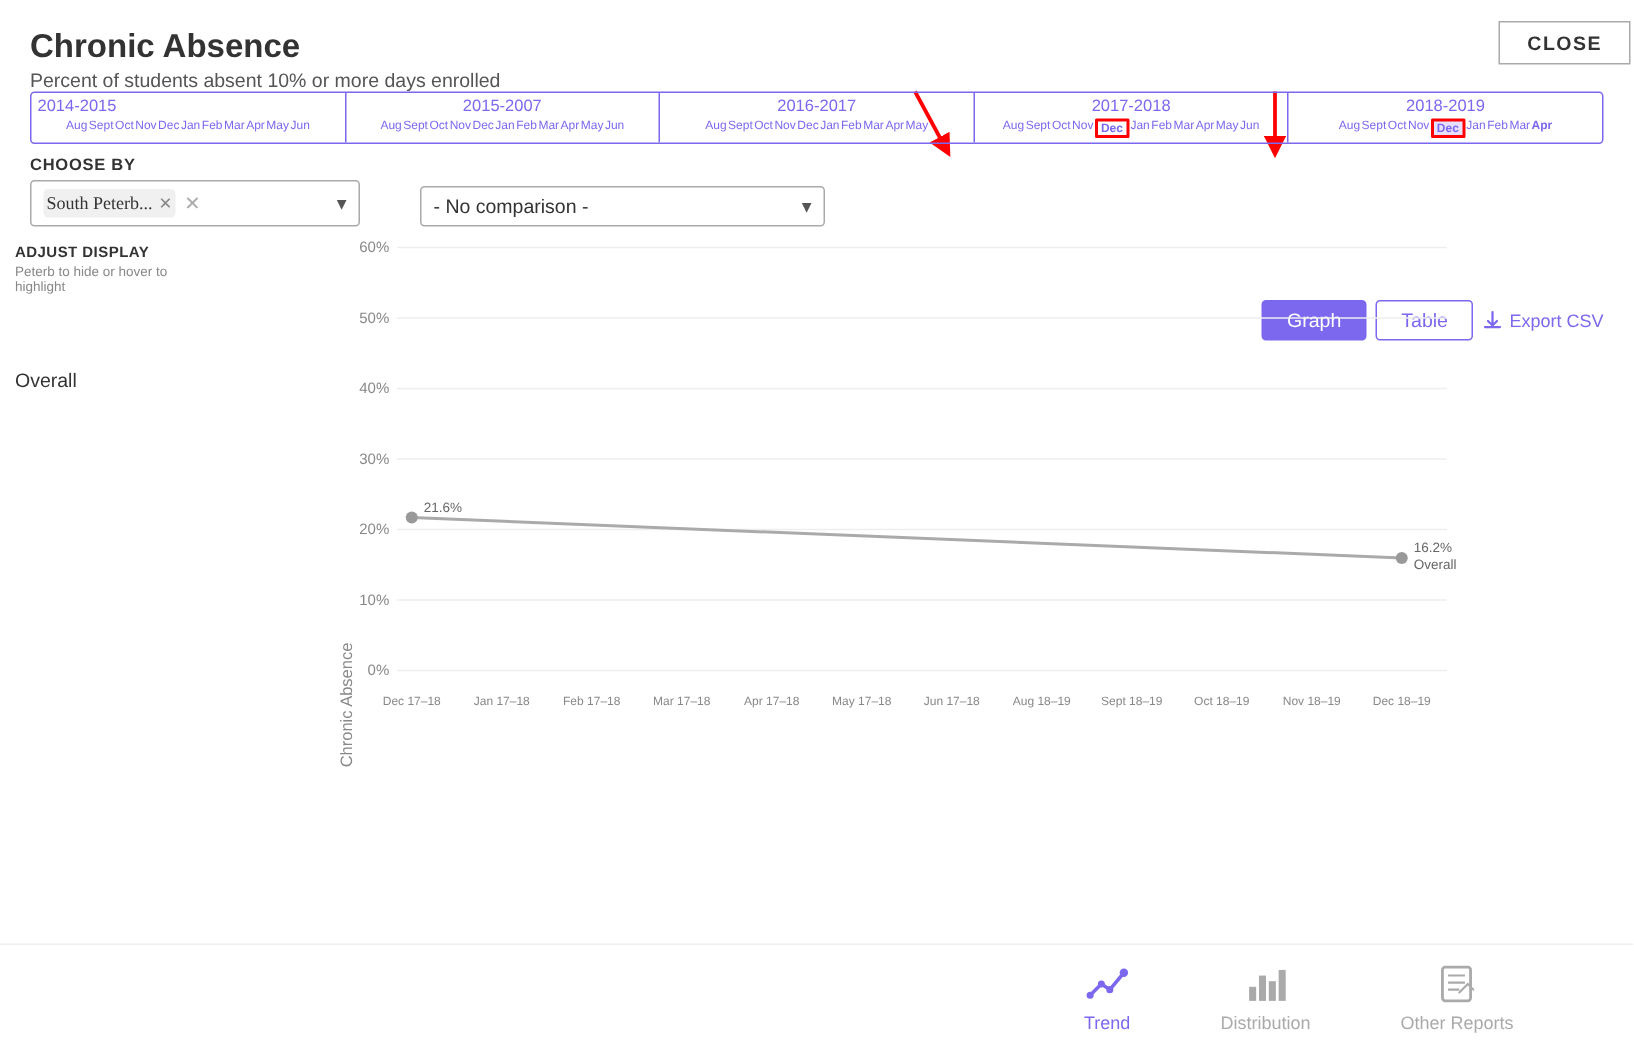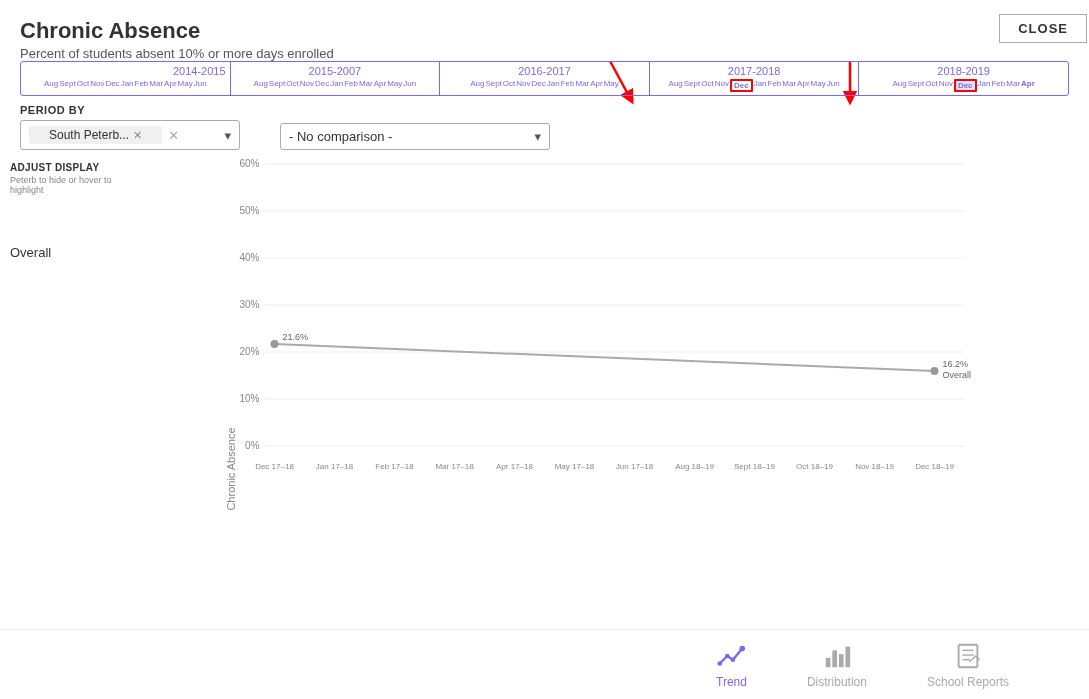--- a/index.html
+++ b/index.html
@@ -37,23 +37,23 @@
       padding: 5px 8px;
       font-size: 13px;
       color: #333;
       min-width: 220px;
       gap: 6px;
       cursor: pointer;
     }
     .filter-tag {
       background: #f0f0f0;
       border-radius: 3px;
-      padding: 2px 20px;
+      padding: 2px 2px;
       font-size: 12px;
-      display: flex; align-items: center; gap: 4px;
+      display: flex; align-items: center; gap: 4px; font-family: Liberation Serif, serif;
     }
     .filter-tag-x { color: #888; cursor: pointer; font-size: 11px; }
     .filter-clear { color: #aaa; cursor: pointer; font-size: 13px; }
     .dropdown-arrow { margin-left: auto; color: #555; }
 
     .compare-select {
       display: flex; align-items: center;
       border: 1px solid #aaa; border-radius: 3px;
       padding: 5px 8px;
       font-size: 13px;
@@ -149,21 +149,21 @@
         <marker id="arr2" markerWidth="6" markerHeight="6" refX="3" refY="3" orient="auto">
           <path d="M0,0 L6,3 L0,6 Z" fill="red"></path>
         </marker>
       </defs>
     <path d="M40,5 L40,42" stroke="red" stroke-width="2.5" fill="none" marker-end="url(#arr2)"></path>
   </svg>
 
   <div style="margin: 0 20px; display: flex; border: 1.5px solid #7b68ee; border-radius: 3px; overflow: visible; position: relative;">
 
     <div style="flex:1; border-right:1.5px solid #7b68ee; padding:3px 4px; cursor:pointer;">
-      <div style="font-size:11px;color:#7b68ee;text-align:right;margin-bottom:2px;">2014-2015</div>
+      <div style="font-size:11px;color:#7b68ee;text-align:left;margin-bottom:2px;">2014-2015</div>
       <div style="display:flex;flex-wrap:wrap;gap:1px;justify-content:center;">
         <span style="font-size:8px;color:#7b68ee;">Aug</span>
           <span style="font-size:8px;color:#7b68ee;">Sept</span>
           <span style="font-size:8px;color:#7b68ee;">Oct</span>
           <span style="font-size:8px;color:#7b68ee;">Nov</span>
           <span style="font-size:8px;color:#7b68ee;">Dec</span>
         <span style="font-size:8px;color:#7b68ee;">Jan</span>
           <span style="font-size:8px;color:#7b68ee;">Feb</span>
           <span style="font-size:8px;color:#7b68ee;">Mar</span>
           <span style="font-size:8px;color:#7b68ee;">Apr</span>
@@ -233,38 +233,48 @@
         <span style="font-size:8px;color:#7b68ee;">Jan</span>
           <span style="font-size:8px;color:#7b68ee;">Feb</span>
           <span style="font-size:8px;color:#7b68ee;">Mar</span>
         <span style="font-size:8px;color:#7b68ee;font-weight:bold;">Apr</span>
       </div>
     </div>
   </div>
 
   <div class="filter-row">
     <div class="filter-group">
-      <div class="filter-label">PERIOD BY</div>
+      <div class="filter-label">CHOOSE BY</div>
       <div class="filter-select">
         <span class="filter-tag">
           <span>South Peterb...</span>
           <span class="filter-tag-x">✕</span>
         </span>
         <span class="filter-clear">✕</span>
         <span class="dropdown-arrow">▾</span>
       </div>
     </div>
     <div class="filter-group">
       <div class="compare-select">
         <span>- No comparison -</span>
         <span class="dropdown-arrow" style="margin-left:auto;">▾</span>
       </div>
     </div>
   </div>
 
+  <div class="toggle-row">
+    <button class="toggle-btn active">Graph</button>
+    <button class="toggle-btn inactive">Table</button>
+    <button class="export-btn">
+      <svg width="14" height="14" viewBox="0 0 14 14">
+          <path d="M7 1v8M4 7l3 3 3-3M2 11h10" stroke="#7b68ee" stroke-width="1.5" fill="none" stroke-linecap="round"></path>
+        </svg>
+      <span>Export CSV</span>
+    </button>
+  </div>
 
 
   <div style="display:flex; margin: 4px 10px 0 10px; height: 370px;">
 
     <div style="width:120px; flex-shrink:0; padding-top:8px;">
       <div style="font-size:10px;font-weight:bold;color:#333;letter-spacing:0.3px;">ADJUST DISPLAY</div>
       <div style="font-size:9px;color:#888;margin-top:2px;">Peterb to hide or hover to highlight</div>
       <div style="font-size:13px;color:#333;margin-top:50px;cursor:pointer;">Overall</div>
     </div>
 
@@ -339,17 +349,17 @@
     </div>
 
     <div class="nav-item inactive">
       <svg width="32" height="32" viewBox="0 0 32 32">
         <rect x="6" y="4" width="20" height="24" rx="2" fill="none" stroke="#aaa" stroke-width="2"></rect>
         <line x1="10" y1="10" x2="22" y2="10" stroke="#aaa" stroke-width="1.5"></line>
         <line x1="10" y1="15" x2="22" y2="15" stroke="#aaa" stroke-width="1.5"></line>
         <line x1="10" y1="20" x2="18" y2="20" stroke="#aaa" stroke-width="1.5"></line>
         <polyline points="18,22 24,16 28,20" stroke="#aaa" stroke-width="1.5" fill="none" stroke-linecap="round"></polyline>
       </svg>
-      <span class="nav-label">School Reports</span>
+      <span class="nav-label">Other Reports</span>
     </div>
   </div>
 
 </div>
 
 </body></html>

